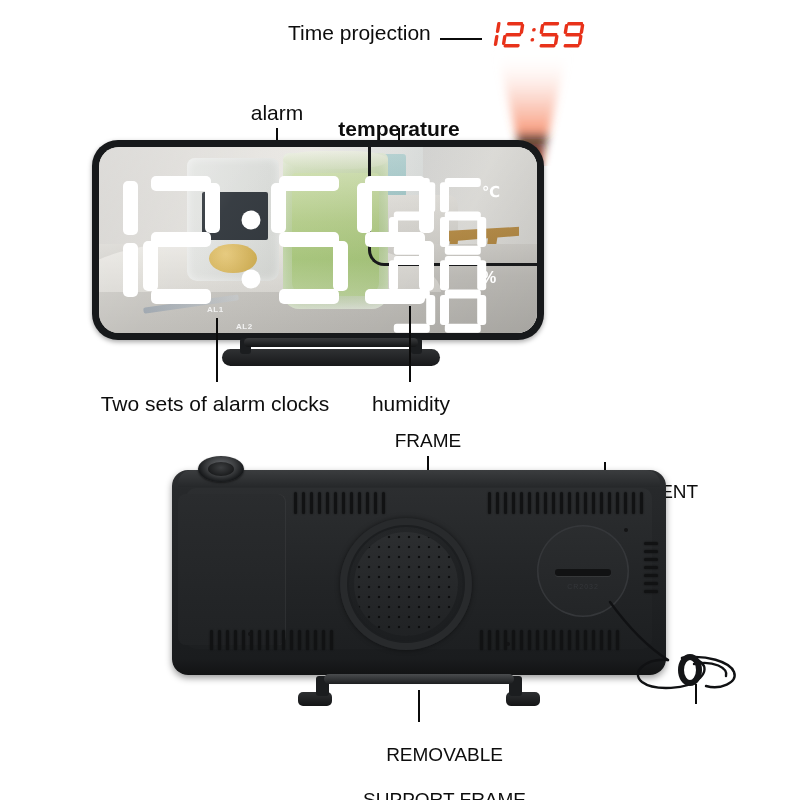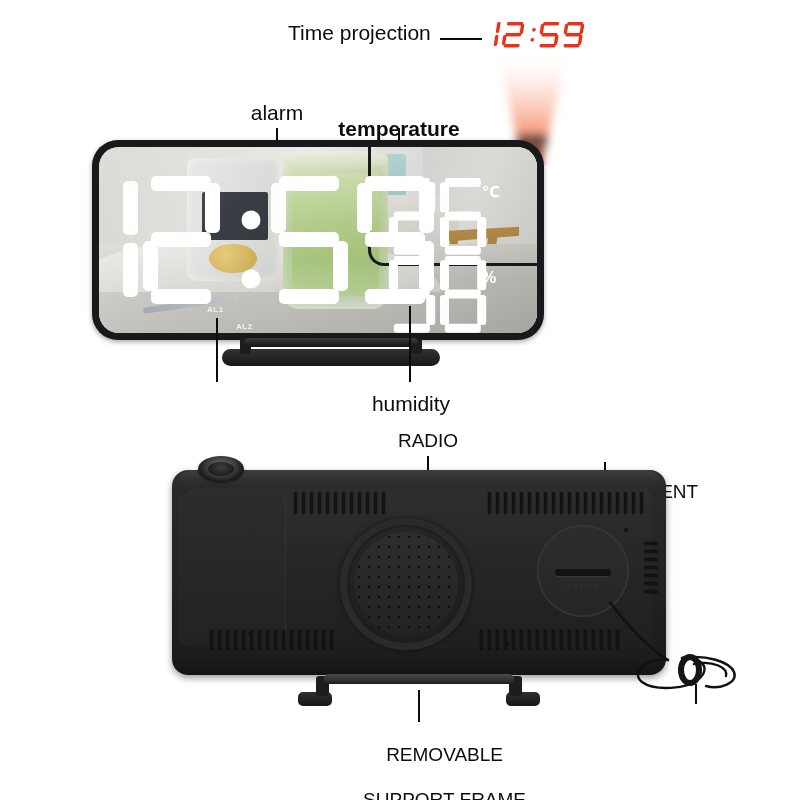--- a/index.html
+++ b/index.html
@@ -307,23 +307,24 @@
   <div id="front-stand">
     <div class="fs-base"></div>
     <div class="fs-leg" style="left:18px;"></div>
     <div class="fs-leg" style="right:18px;"></div>
     <div class="fs-bar"></div>
   </div>
 
   <div class="leader v" style="left:216px;top:318px;height:64px;"></div>
   <div class="leader v" style="left:409px;top:306px;height:76px;"></div>
 
+  <div class="lbl c" style="left:215px;top:392px;font-size:21px;">Two sets of alarm clocks</div>
   <div class="lbl c" style="left:411px;top:392px;font-size:21px;">humidity</div>
 
-  <div class="lbl c" style="left:428px;top:430px;font-size:19px;">RADIO</div>
+  <div class="lbl c" style="left:428px;top:430px;font-size:19px;">FRAME</div>
   <div class="leader v" style="left:427px;top:456px;height:58px;"></div>
 
   <div class="lbl l" style="left:530px;top:414px;font-size:19px;">
     <br>
     <span>COMPARTMENT</span>
   </div>
   <div class="leader v" style="left:604px;top:462px;height:64px;"></div>
 
   <div id="back-unit">
     <div class="bshell"></div>

